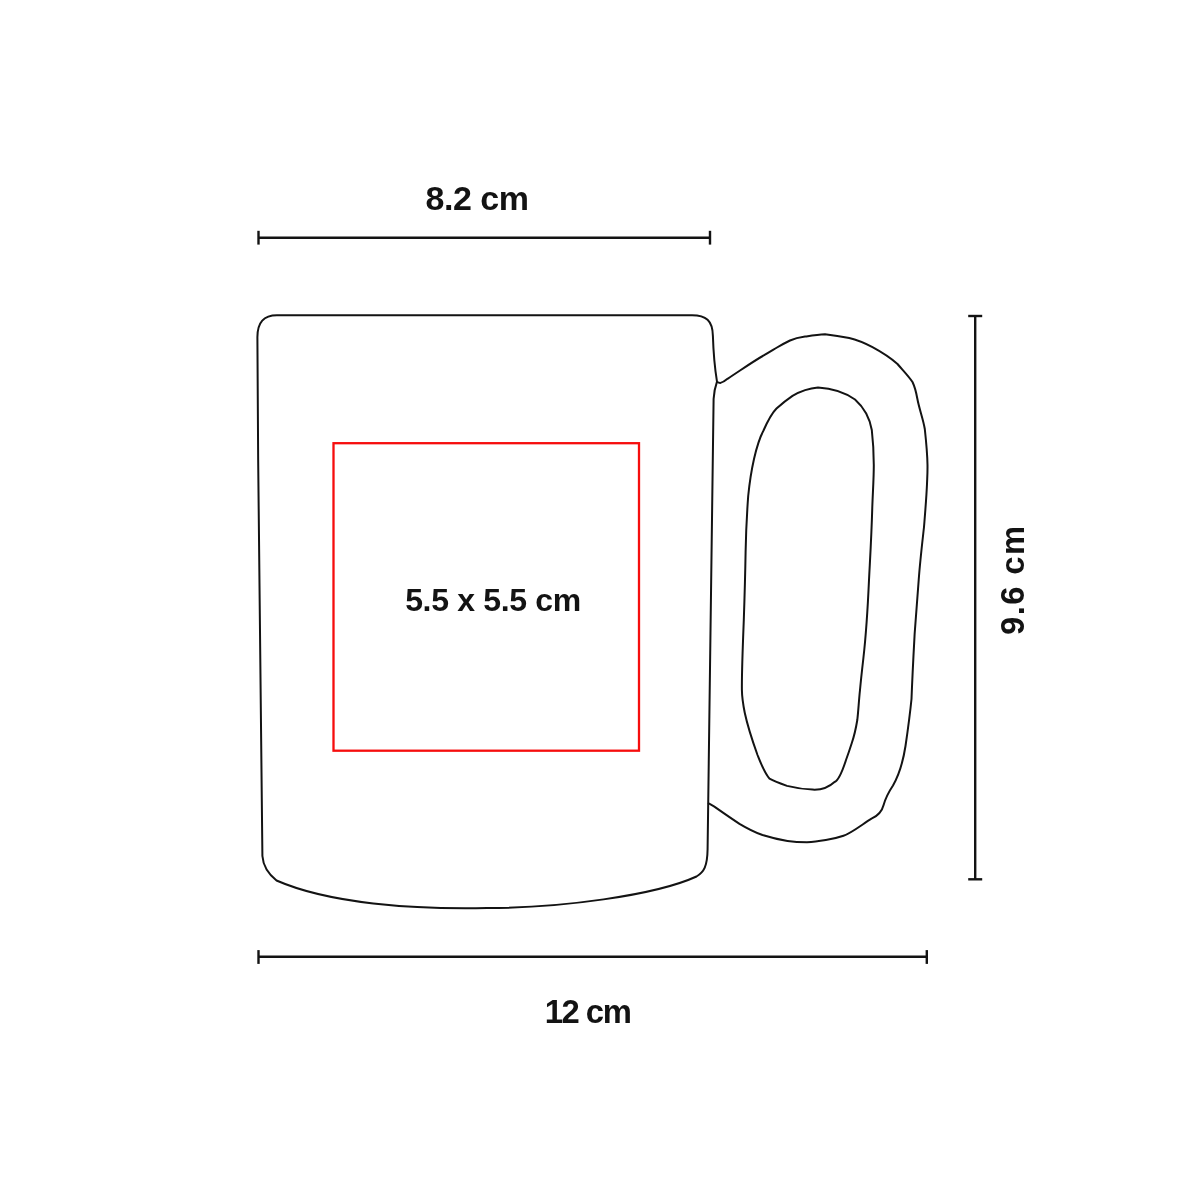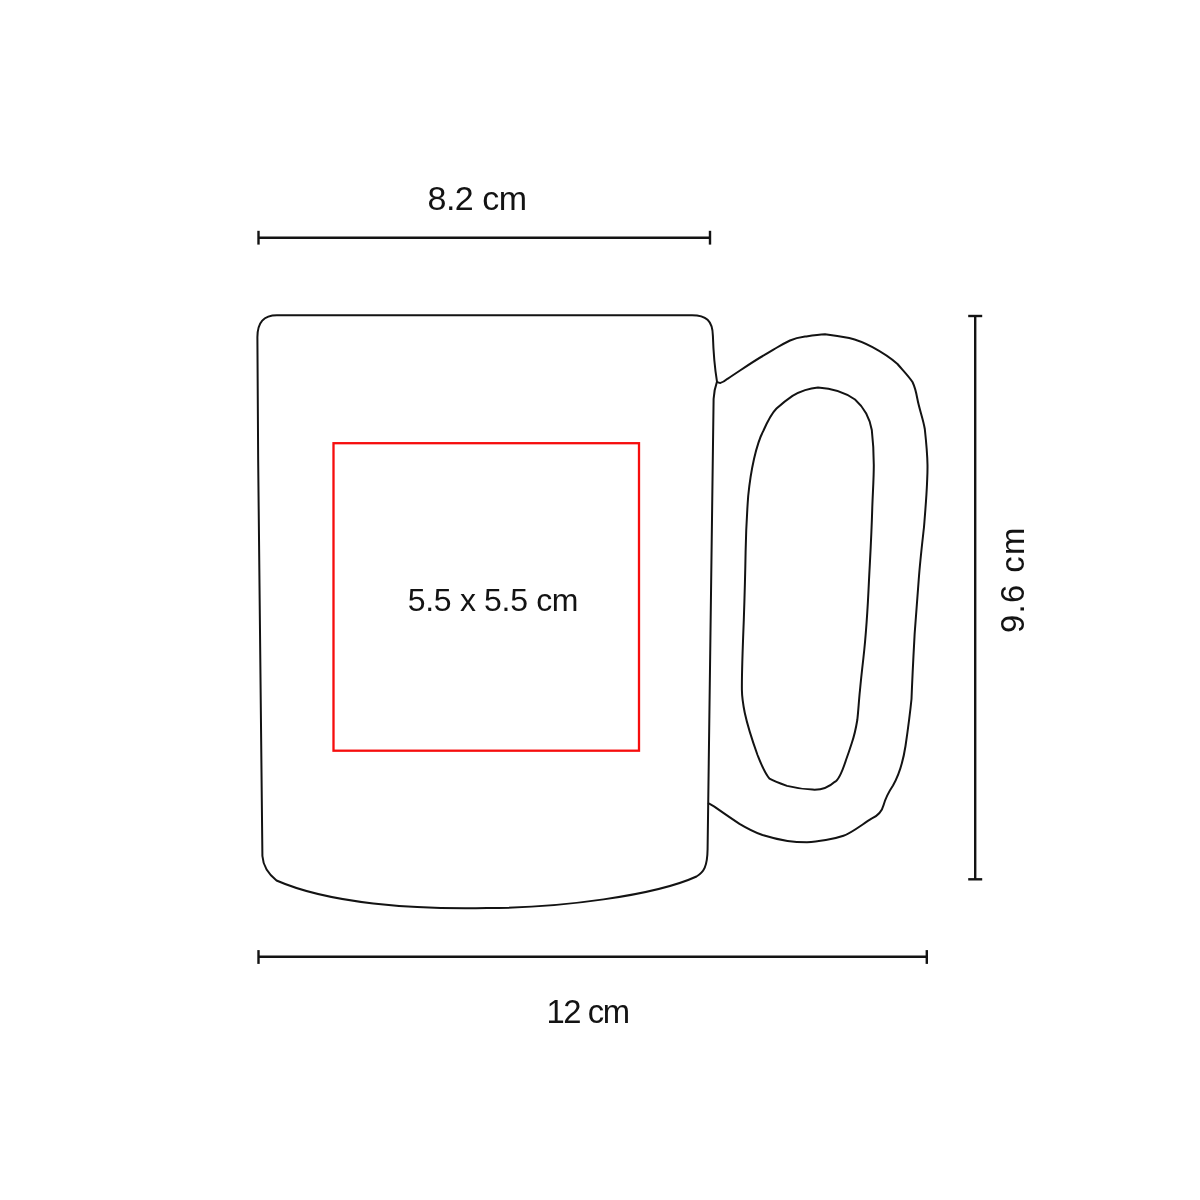--- a/index.html
+++ b/index.html
@@ -1,16 +1,16 @@
 <!DOCTYPE html>
 <html><head>
 <meta charset="utf-8">
 <style>
   html,body{margin:0;padding:0;background:#ffffff;}
-  .wrap{width:1200px;height:1200px;position:relative;background:#14b8a6;}
+  .wrap{width:1200px;height:1200px;position:relative;background:#14b8a6;font-weight:bold;}
   text{font-family:"Liberation Sans", sans-serif;fill:#131313;}
 </style>
 </head>
 <body>
 <div class="wrap">
 <svg width="1200" height="1200" viewBox="0 0 1200 1200">
 
   <rect x="0" y="0" width="1200" height="1200" fill="#ffffff"></rect>
 
   <text x="477" y="209.5" font-size="34" letter-spacing="-0.5" text-anchor="middle">8.2 cm</text>

